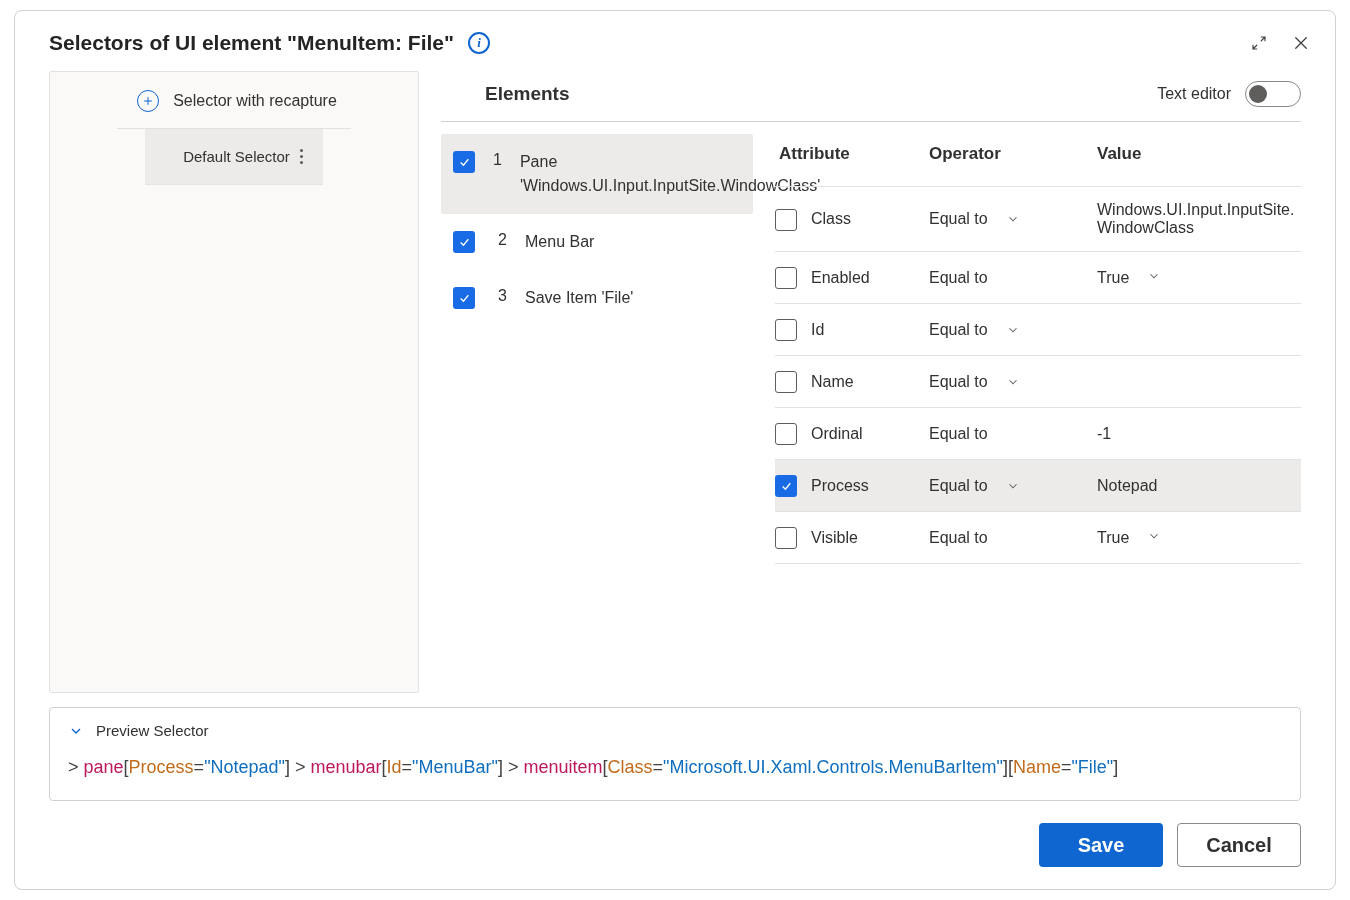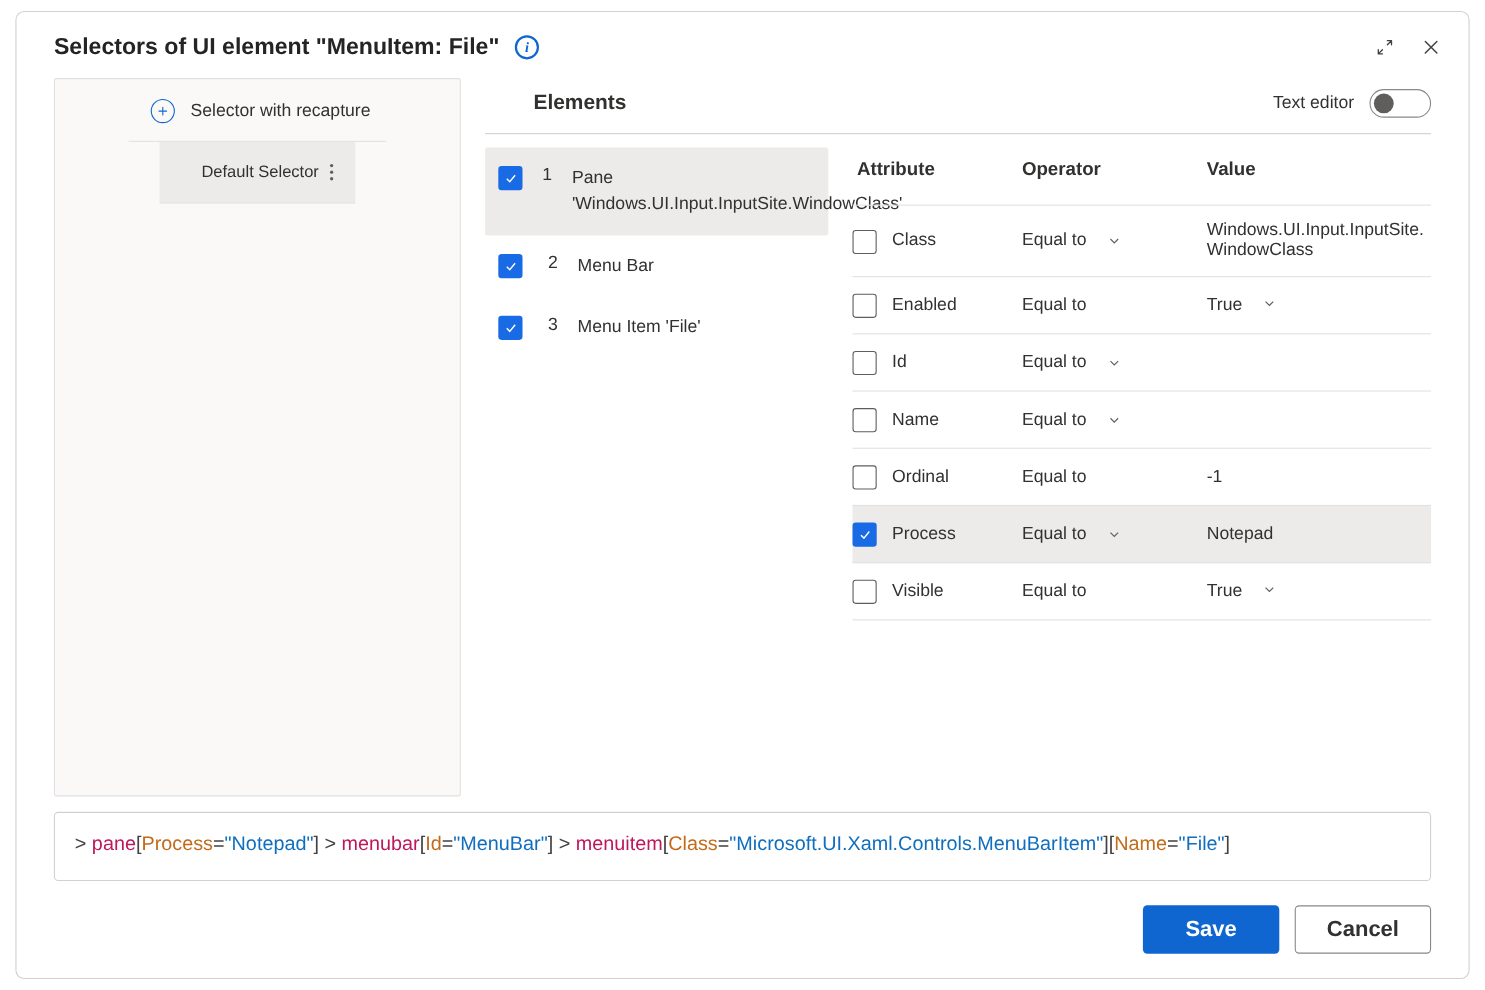--- a/index.html
+++ b/index.html
@@ -302,21 +302,21 @@
     <div class="elem-idx">2</div>
     <div class="elem-label">Menu Bar</div>
             </div>
             <div class="elem-row">
     <div class="chk on">
       <svg viewBox="0 0 24 24">
                   <path d="M5 12l5 5 9-11"></path>
                 </svg>
     </div>
     <div class="elem-idx">3</div>
-    <div class="elem-label">Menu Item 'File'</div>
+    <div class="elem-label">Save Item 'File'</div>
             </div>
           </div>
         <div class="attr-table">
           <div class="attr-head">
             <div class="col-attr" style="padding-left:4px">
                 <span>Attribute</span>
               </div>
             <div class="col-op">
                 <span>Operator</span>
               </div>
@@ -451,20 +451,26 @@
                     </svg></span>
     </div>
               </div>
             </div>
         </div>
       </div>
     </div>
   </div>
 
   <div class="preview-box">
+    <div class="pv-head">
+      <svg viewBox="0 0 24 24">
+          <path d="M6 9l6 6 6-6"></path>
+        </svg>
+      <span>Preview Selector</span>
+    </div>
     <div class="pv-code" id="pv-code"><span class="t-gt">&gt; </span><span class="t-tag">pane</span><span class="t-pun">[</span><span class="t-attr">Process</span><span class="t-pun">=</span><span class="t-str">"Notepad"</span><span class="t-pun">]</span><span class="t-gt"> &gt; </span><span class="t-tag">menubar</span><span class="t-pun">[</span><span class="t-attr">Id</span><span class="t-pun">=</span><span class="t-str">"MenuBar"</span><span class="t-pun">]</span><span class="t-gt"> &gt; </span><span class="t-tag">menuitem</span><span class="t-pun">[</span><span class="t-attr">Class</span><span class="t-pun">=</span><span class="t-str">"Microsoft.UI.Xaml.Controls.MenuBarItem"</span><span class="t-pun">]</span><span class="t-pun">[</span><span class="t-attr">Name</span><span class="t-pun">=</span><span class="t-str">"File"</span><span class="t-pun">]</span></div>
   </div>
 
   <div class="dlg-footer">
     <div class="btn btn-primary">Save</div>
     <div class="btn btn-secondary">Cancel</div>
   </div>
 
 </div>
 

